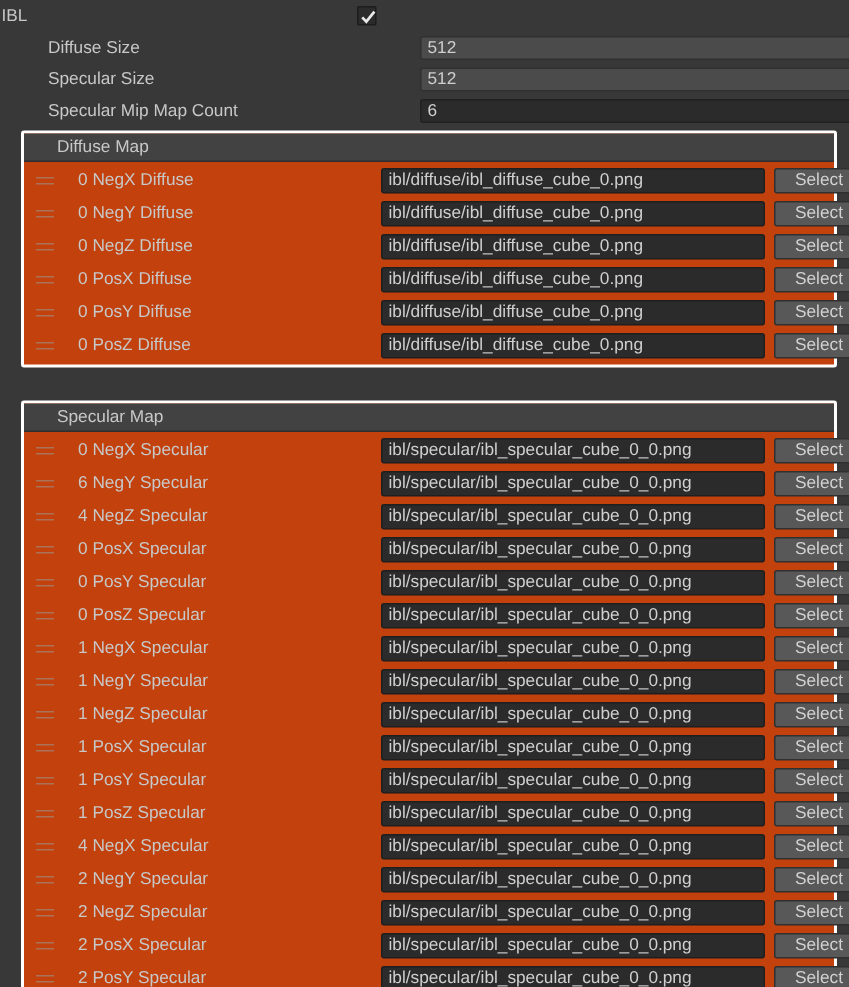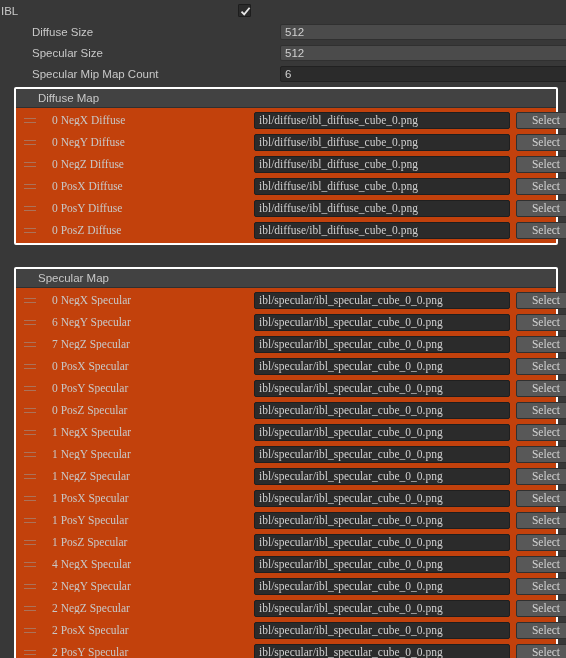--- a/index.html
+++ b/index.html
@@ -120,21 +120,21 @@
     height: 19px;
     background: #424242;
     border-bottom: 1px solid #2f2f2f;
     display: flex;
     align-items: center;
     padding-left: 22px;
     font-size: 11.5px;
     color: #c8c8c8;
   }
 
-  .section-body { padding: 1px 0 2px 0; font-family: Liberation Serif, serif; }
+  .section-body { padding: 1px 0 2px 0; }
 
   
   .map-row {
     display: flex;
     align-items: center;
     height: 22px;
     padding-left: 6px;
   }
 
   .drag-handle {
@@ -338,21 +338,21 @@
             <div class="path-field">
               <span>ibl/specular/ibl_specular_cube_0_0.png</span>
             </div>
             <div class="select-btn">Select</div>
           </div>
           <div class="map-row">
             <span class="drag-handle">
               <i></i>
               <i></i>
             </span>
-            <span class="map-label">7 NegZ Specular</span>
+            <span class="map-label">4 NegZ Specular</span>
             <div class="path-field">
               <span>ibl/specular/ibl_specular_cube_0_0.png</span>
             </div>
             <div class="select-btn">Select</div>
           </div>
           <div class="map-row">
             <span class="drag-handle">
               <i></i>
               <i></i>
             </span>

